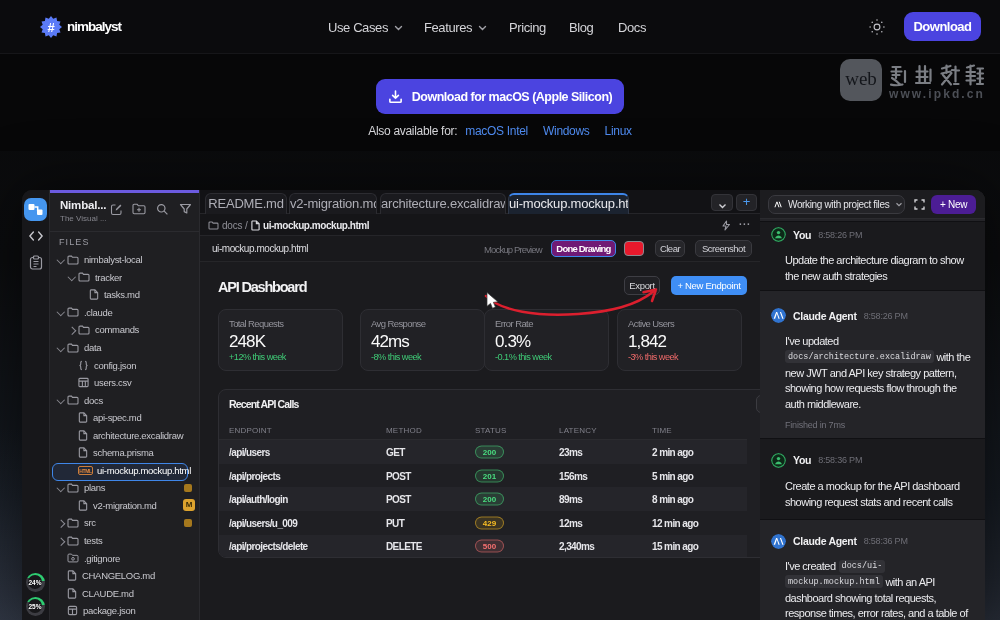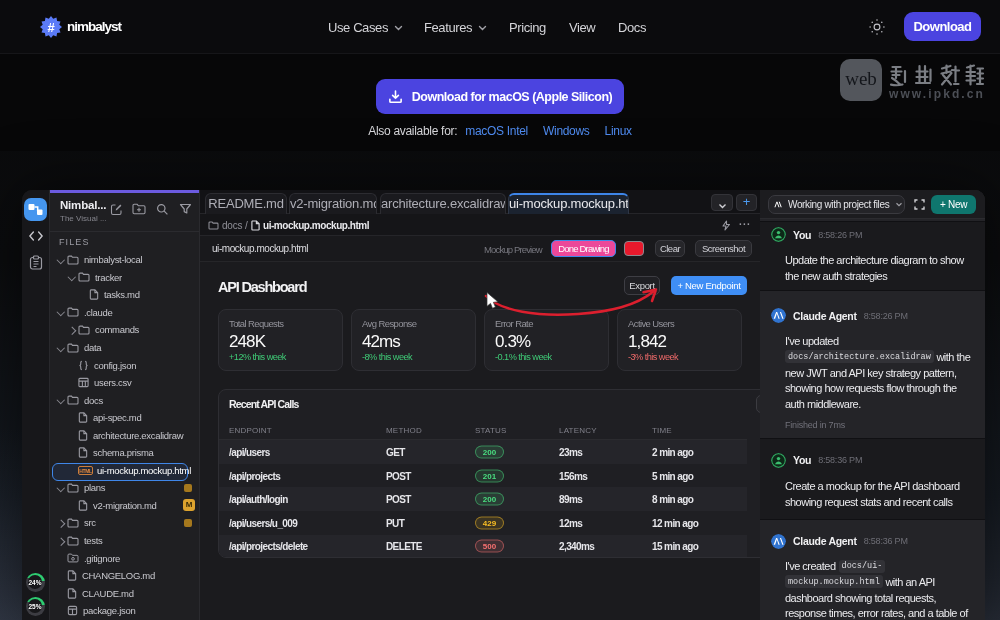--- a/index.html
+++ b/index.html
@@ -67,21 +67,21 @@
 .trowt div,.colhdr div{position:absolute;transform:translateY(-50%);}
 .trowt div{top:50%;}
 .pill{width:29px;height:13px;border-radius:7px;font-size:8px;letter-spacing:0;text-align:center;line-height:11.5px;}
 .pgreen{color:#4ade80;background:rgba(74,222,128,.13);border:1px solid rgba(74,222,128,.5);}
 .pamber{color:#fbbf24;background:rgba(251,191,36,.13);border:1px solid rgba(251,191,36,.5);}
 .pred{color:#f87171;background:rgba(248,113,113,.13);border:1px solid rgba(248,113,113,.5);}
 .c1{left:10px;} .c2{left:167px;} .c3{left:256px;} .c4{left:340px;} .c5{left:433px;}
 #chat{position:absolute;left:738px;top:0;width:225px;height:430px;background:#242428;}
 #chathdr{position:absolute;left:0;top:0;width:225px;height:29px;background:#1c1c1f;border-bottom:1px solid #2b2b2f;}
 #agpill{position:absolute;left:8px;top:5px;width:137px;height:19px;background:#242428;border:1px solid #3a3a3f;border-radius:7px;color:#e4e4e8;font-size:10px;letter-spacing:-.35px;display:flex;align-items:center;padding:0 5px;gap:4px;white-space:nowrap;}
-#newchat{position:absolute;left:171px;top:5px;width:45px;height:19px;background:#0f766e;border-radius:6px;color:#fff;font-size:10px;letter-spacing:-.3px;font-weight:500;text-align:center;line-height:19px;}
+#newchat{position:absolute;left:171px;top:5px;width:45px;height:19px;background:#4c1d95;border-radius:6px;color:#fff;font-size:10px;letter-spacing:-.3px;font-weight:500;text-align:center;line-height:19px;}
 .msg{position:absolute;left:0;width:225px;}
 .msg.user{background:#1a1a1d;border-top:1px solid #101013;border-bottom:1px solid #101013;}
 .mhdr{position:absolute;left:11px;display:flex;align-items:center;gap:7px;}
 .mname{font-size:10.5px;font-weight:bold;color:#f0f0f2;letter-spacing:-.3px;}
 .mtime{font-size:9px;color:#6e6e76;letter-spacing:-.2px;}
 .av{width:15px;height:15px;border-radius:50%;flex:none;}
 .mtxt{position:absolute;left:25px;width:196px;}
 .mtxt div{height:15.75px;font-size:11px;font-weight:500;color:#ebebee;letter-spacing:-.5px;white-space:nowrap;display:flex;align-items:center;}
 .codechip{font-family:"Liberation Mono",monospace;font-size:8.5px;font-weight:normal;background:#323237;border-radius:3px;padding:1.5px 3px;color:#dcdce0;letter-spacing:0;}
 .fin{position:absolute;left:25px;font-size:9px;color:#71717a;letter-spacing:-.2px;}
@@ -95,21 +95,21 @@
       <text x="11" y="15.8" text-anchor="middle" font-size="13" font-weight="bold" fill="#fff" font-family="Liberation Sans">#</text>
     </svg>
 <div id="logotext">nimbalyst</div>
 <div class="navlink" style="left:328px;">Use Cases<svg width="9" height="6" viewBox="0 0 9 6" fill="none" stroke="#a0a0a6" stroke-width="1.4" stroke-linecap="round">
         <path d="M1.5 1.5 4.5 4.5 7.5 1.5"></path>
       </svg></div>
 <div class="navlink" style="left:424px;">Features<svg width="9" height="6" viewBox="0 0 9 6" fill="none" stroke="#a0a0a6" stroke-width="1.4" stroke-linecap="round">
         <path d="M1.5 1.5 4.5 4.5 7.5 1.5"></path>
       </svg></div>
 <div class="navlink" style="left:509px;">Pricing</div>
-<div class="navlink" style="left:569px;">View</div>
+<div class="navlink" style="left:569px;">Blog</div>
 <div class="navlink" style="left:618px;">Docs</div>
 <svg class="abs" style="left:869px;top:19px;" width="16" height="16" viewBox="0 0 16 16" fill="none" stroke="#c2c2c8" stroke-width="1.1">
       <circle cx="8" cy="8" r="2.9"></circle>
       <g stroke-width="1.5" stroke-linecap="round">
         <path d="M8 1.1v.01M8 14.9v.01M1.1 8h.01M14.9 8h.01M3.2 3.2l.01.01M12.8 12.8l.01.01M12.8 3.2l-.01.01M3.2 12.8l.01-.01"></path>
       </g>
     </svg>
 <div id="dlbtn">Download</div>
 </div>
 <div id="hero">
@@ -378,35 +378,35 @@
         </svg>
 <span class="abs" style="left:63px;top:6px;color:#e8e8ec;font-weight:bold;letter-spacing:-.45px;">ui-mockup.mockup.html</span>
 <svg class="abs" style="left:521px;top:6px;" width="10" height="11" viewBox="0 0 10 11" fill="none" stroke="#9a9aa2" stroke-width="1.1">
           <path d="M5.5 1 2 6h3l-1 4 4.5-5.5h-3z" stroke-linejoin="round"></path>
         </svg>
 <span class="abs" style="left:539px;top:2px;color:#9a9aa2;letter-spacing:1.2px;font-weight:bold;">...</span>
 </div>
 <div id="toolbar">
 <span class="abs" style="left:12px;top:7px;font-size:10px;letter-spacing:-.45px;color:#dcdce0;">ui-mockup.mockup.html</span>
 <span class="abs" style="left:284px;top:8px;font-size:9.5px;letter-spacing:-.85px;color:#77777f;">Mockup Preview</span>
-<div class="tbtn2" style="left:351px;width:65px;background:#ec4899;border-color:#3e86ea;color:#fff;font-weight:normal;letter-spacing:-.8px;">Done Drawing</div>
+<div class="tbtn2" style="left:351px;width:65px;background:#701a75;border-color:#3e86ea;color:#fff;font-weight:bold;letter-spacing:-.8px;">Done Drawing</div>
 <div class="tbtn2" style="left:424px;width:20px;height:15px;top:5px;background:#e8192c;border-color:#8a8a90;border-width:1.5px;border-radius:4px;"></div>
 <div class="tbtn2" style="left:455px;width:30px;">Clear</div>
 <div class="tbtn2" style="left:495px;width:57px;">Screenshot</div>
 </div>
 <div id="canvas">
 <div id="h1">API Dashboard</div>
 <div id="exportbtn">Export</div>
 <div id="newbtn">+ New Endpoint</div>
 <div class="scard" style="left:18px;">
           <div class="lb">Total Requests</div>
           <div class="num">248K</div>
           <div class="d gn">+12% this week</div>
         </div>
-<div class="scard" style="left:151px;text-align:center;">
+<div class="scard" style="left:160px;text-align:center;">
           <div class="lb">Avg Response</div>
           <div class="num">42ms</div>
           <div class="d gn">-8% this week</div>
         </div>
 <div class="scard" style="left:284px;">
           <div class="lb">Error Rate</div>
           <div class="num">0.3%</div>
           <div class="d gn">-0.1% this week</div>
         </div>
 <div class="scard" style="left:417px;">

